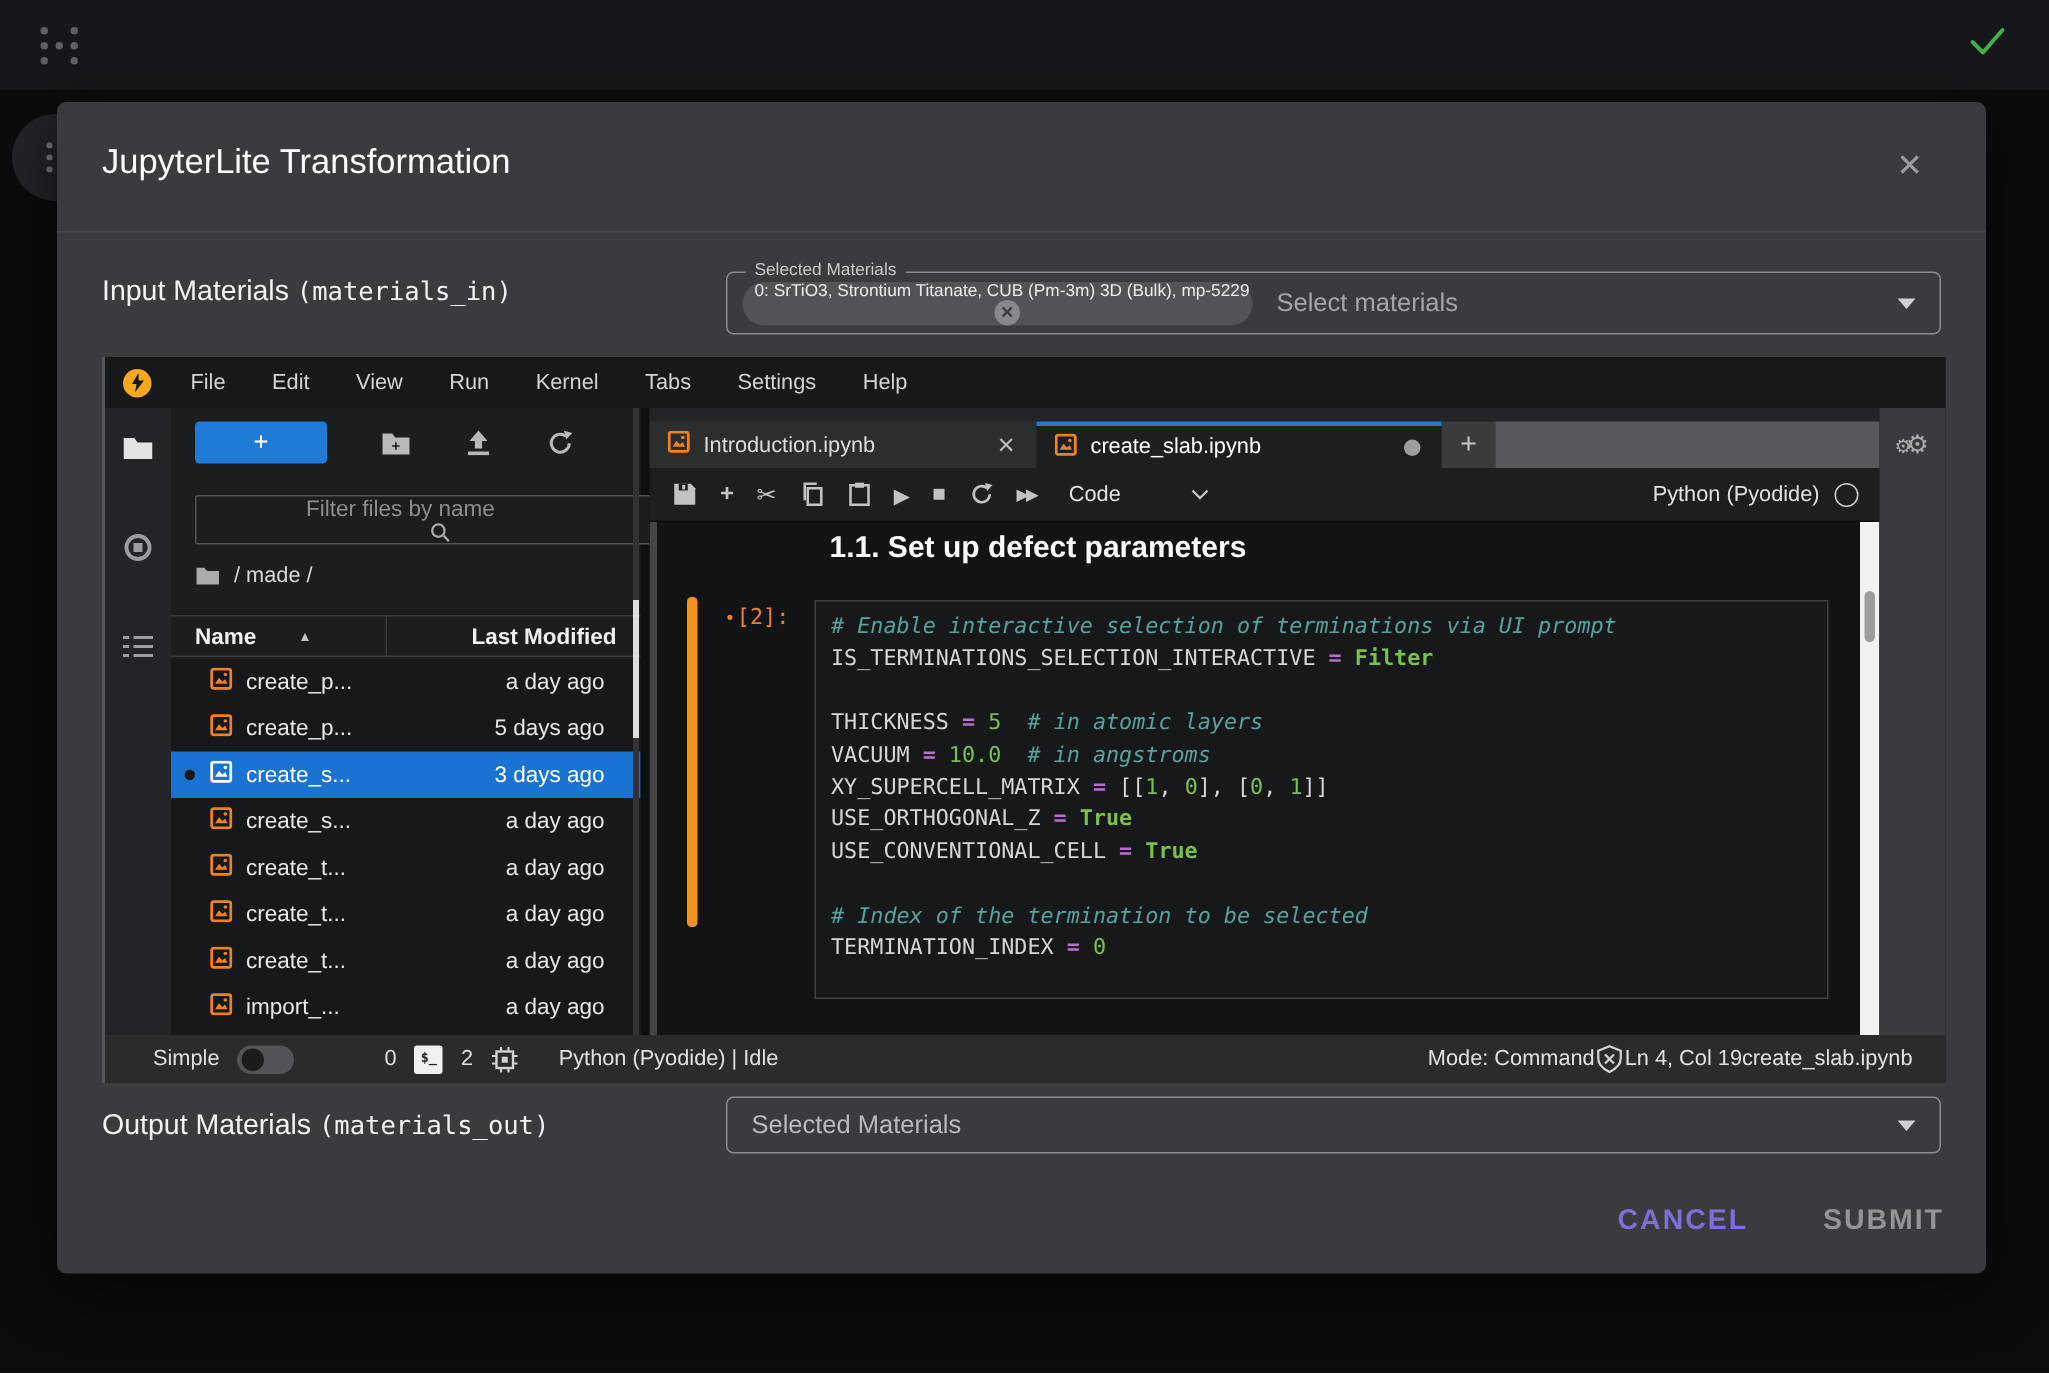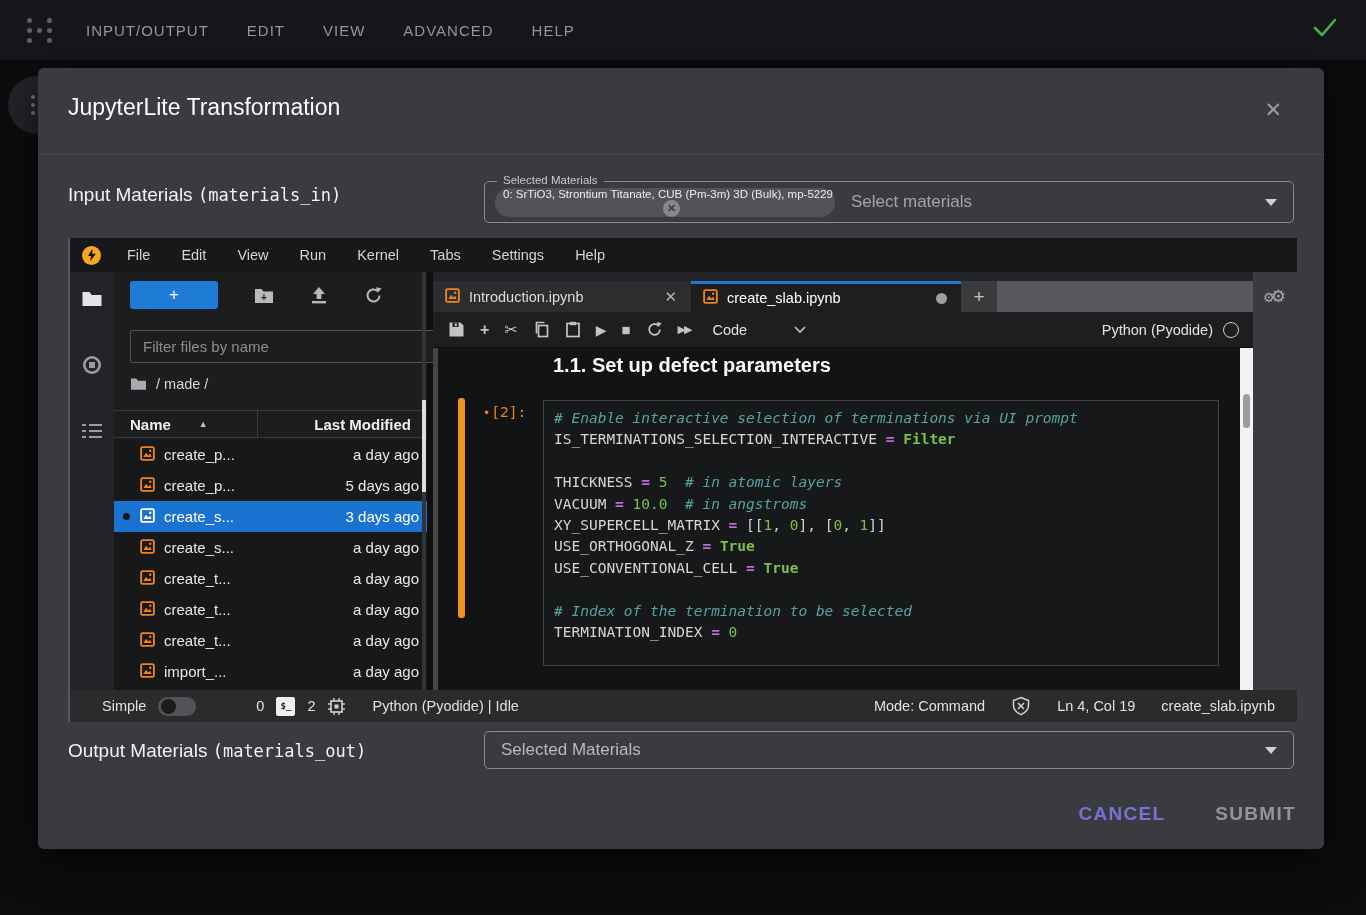--- a/index.html
+++ b/index.html
@@ -67,40 +67,40 @@
 
   #j-middle { position:absolute; left:0; top:34px; width:100%; height:418px; display:flex; }
   #j-sidebar { width:44px; background:#232428; display:flex; flex-direction:column; align-items:center;
                padding-top:18px; gap:46px; }
   #j-filebrowser { width:313px; background:#1c1d1f; position:relative; }
   #fb-toolbar { position:absolute; left:0; top:0; width:100%; height:46px; display:flex; align-items:center; }
   #new-launcher-btn { width:88px; height:28px; margin-left:16px; background:#1f7cd6; border:none;
                       border-radius:3px; color:#fff; font-size:17px; cursor:pointer; }
   .fb-icon { margin-left:36px; }
   #fb-filter { position:absolute; left:16px; top:58px; width:335px; height:33px; background:#1c1d1f;
-               border:1px solid #515356; border-radius:2px; display:flex; align-items:center; }
+               border:1px solid #515356; border-radius:2px; display:flex; align-items:center;flex-direction:column; }
   #fb-filter input { flex:1; background:transparent; border:none; outline:none; color:#d8d8da;
                      font-size:15px; padding-left:12px; }
   #fb-filter input::placeholder { color:#8b8d90; }
   #fb-filter svg { margin-right:9px; }
   #fb-crumb { position:absolute; left:16px; top:104px; display:flex; align-items:center; gap:9px;
               color:#d6d7d9; font-size:14.5px; }
   #fb-header { position:absolute; left:0; top:138px; width:100%; height:28px; background:#1c1d1f;
                border-top:1px solid #393a3d; border-bottom:1px solid #393a3d;
                display:flex; align-items:center; font-size:15px; font-weight:bold; color:#f0f0f1; }
   #fb-header .col-name { margin-left:16px; }
   #fb-header .sort-arrow { margin-left:28px; font-size:9px; color:#c2c3c5; }
   #fb-header .col-divider { position:absolute; left:143px; top:0; width:1px; height:100%; background:#393a3d; }
   #fb-header .col-mod { position:absolute; right:16px; }
   #fb-list { position:absolute; left:0; top:167px; width:100%; bottom:0; background:#17181a; overflow:hidden; }
   .file-row { height:31px; display:flex; align-items:center; position:relative; color:#e7e7e9;
               font-size:15px; cursor:pointer; }
   .file-row .nbicon { margin-left:26px; color:#ee8222; flex:none; }
   .file-row .file-name { margin-left:9px; }
-  .file-row .file-time { position:absolute; right:8px;margin-left:32px; }
+  .file-row .file-time { position:absolute; right:24px;margin-left:32px; }
   .file-row.selected { background:#1a73d1; color:#fff; }
   .file-row.selected .nbicon { color:#fff; }
   .open-dot { position:absolute; left:9px; width:7px; height:7px; border-radius:50%; background:#17181a; }
   #fb-scroll-track { position:absolute; right:1px; top:0; width:4px; height:100%; background:#323336; }
   #fb-scroll-thumb { position:absolute; right:1px; top:128px; width:4px; height:92px; background:#dededf; }
 
   #j-divider { width:6px; background:#0e0f11; }
   #j-notebook { width:820px; position:relative; background:#121315; }
   #nb-tabbar { position:absolute; left:0; top:0; width:100%; height:40px; background:#232427;
                display:flex; align-items:flex-end; }
@@ -156,21 +156,21 @@
   #sb-toggle { width:38px; height:19px; border-radius:10px; background:#515356; margin-left:12px;
                position:relative; cursor:pointer; }
   #sb-toggle .knob { position:absolute; left:3px; top:2px; width:15px; height:15px; border-radius:50%; background:#1a1b1d; }
   #sb-terms { margin-left:60px; }
   #sb-term-badge { width:19px; height:19px; background:#f0f0f1; border-radius:2px; margin-left:12px;
                    display:flex; align-items:center; justify-content:center;
                    font-family:"DejaVu Sans Mono", monospace; font-size:9px; font-weight:bold; color:#222; }
   #sb-kernels { margin-left:12px; }
   #sb-cpu { margin-left:12px; display:flex; }
   #sb-kernel-status { margin-left:26px;text-align:center; }
-  #sb-right { margin-left:auto; display:flex; align-items:center; gap:26px; margin-right:22px; }
+  #sb-right { margin-left:auto; display:flex; align-items:center; margin-right:22px; }
 
   
   #modal-footer { position:absolute; right:28px; bottom:24px; display:flex; gap:50px; }
   .dlg-btn { background:none; border:none; font-size:19px; font-weight:bold; letter-spacing:1.3px;
              cursor:pointer; font-family:"Liberation Sans", sans-serif; }
   #cancel-btn { color:#7b6fd8; }
   #submit-btn { color:#939497; }
 </style>
 </head>
 <body>
@@ -180,27 +180,20 @@
   <div id="appbar">
     <div id="app-logo">
       <i style="grid-area:1/1"></i>
         <i style="grid-area:1/3"></i>
       <i style="grid-area:2/1"></i>
         <i style="grid-area:2/2"></i>
         <i style="grid-area:2/3"></i>
       <i style="grid-area:3/1"></i>
         <i style="grid-area:3/3"></i>
     </div>
-    <div id="app-menu">
-        <span class="appmenu-item">INPUT/OUTPUT</span>
-        <span class="appmenu-item">EDIT</span>
-        <span class="appmenu-item">VIEW</span>
-        <span class="appmenu-item">ADVANCED</span>
-        <span class="appmenu-item">HELP</span>
-      </div>
     <svg id="run-check" width="26" height="22" viewBox="0 0 26 22">
       <polyline points="3,11 10,18 23,3" fill="none" stroke="#43b14b" stroke-width="2.6" stroke-linecap="round" stroke-linejoin="round"></polyline>
     </svg>
   </div>
 
   <div id="behind-kebab">
     <span class="dots">
       <i></i>
         <i></i>
         <i></i>

